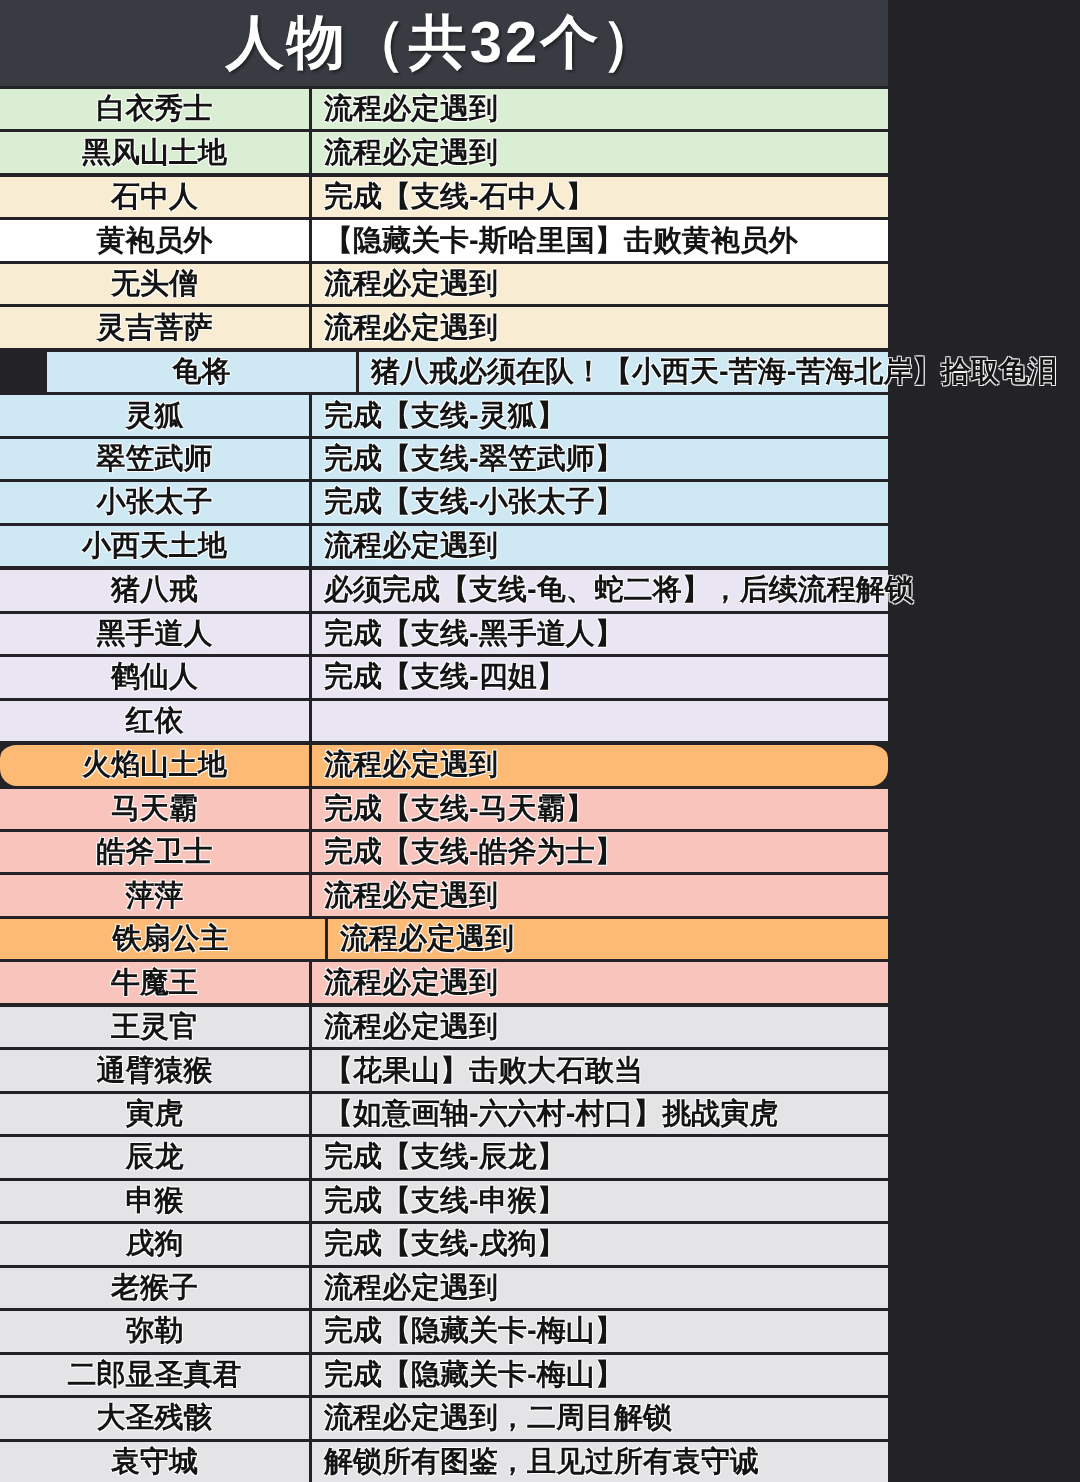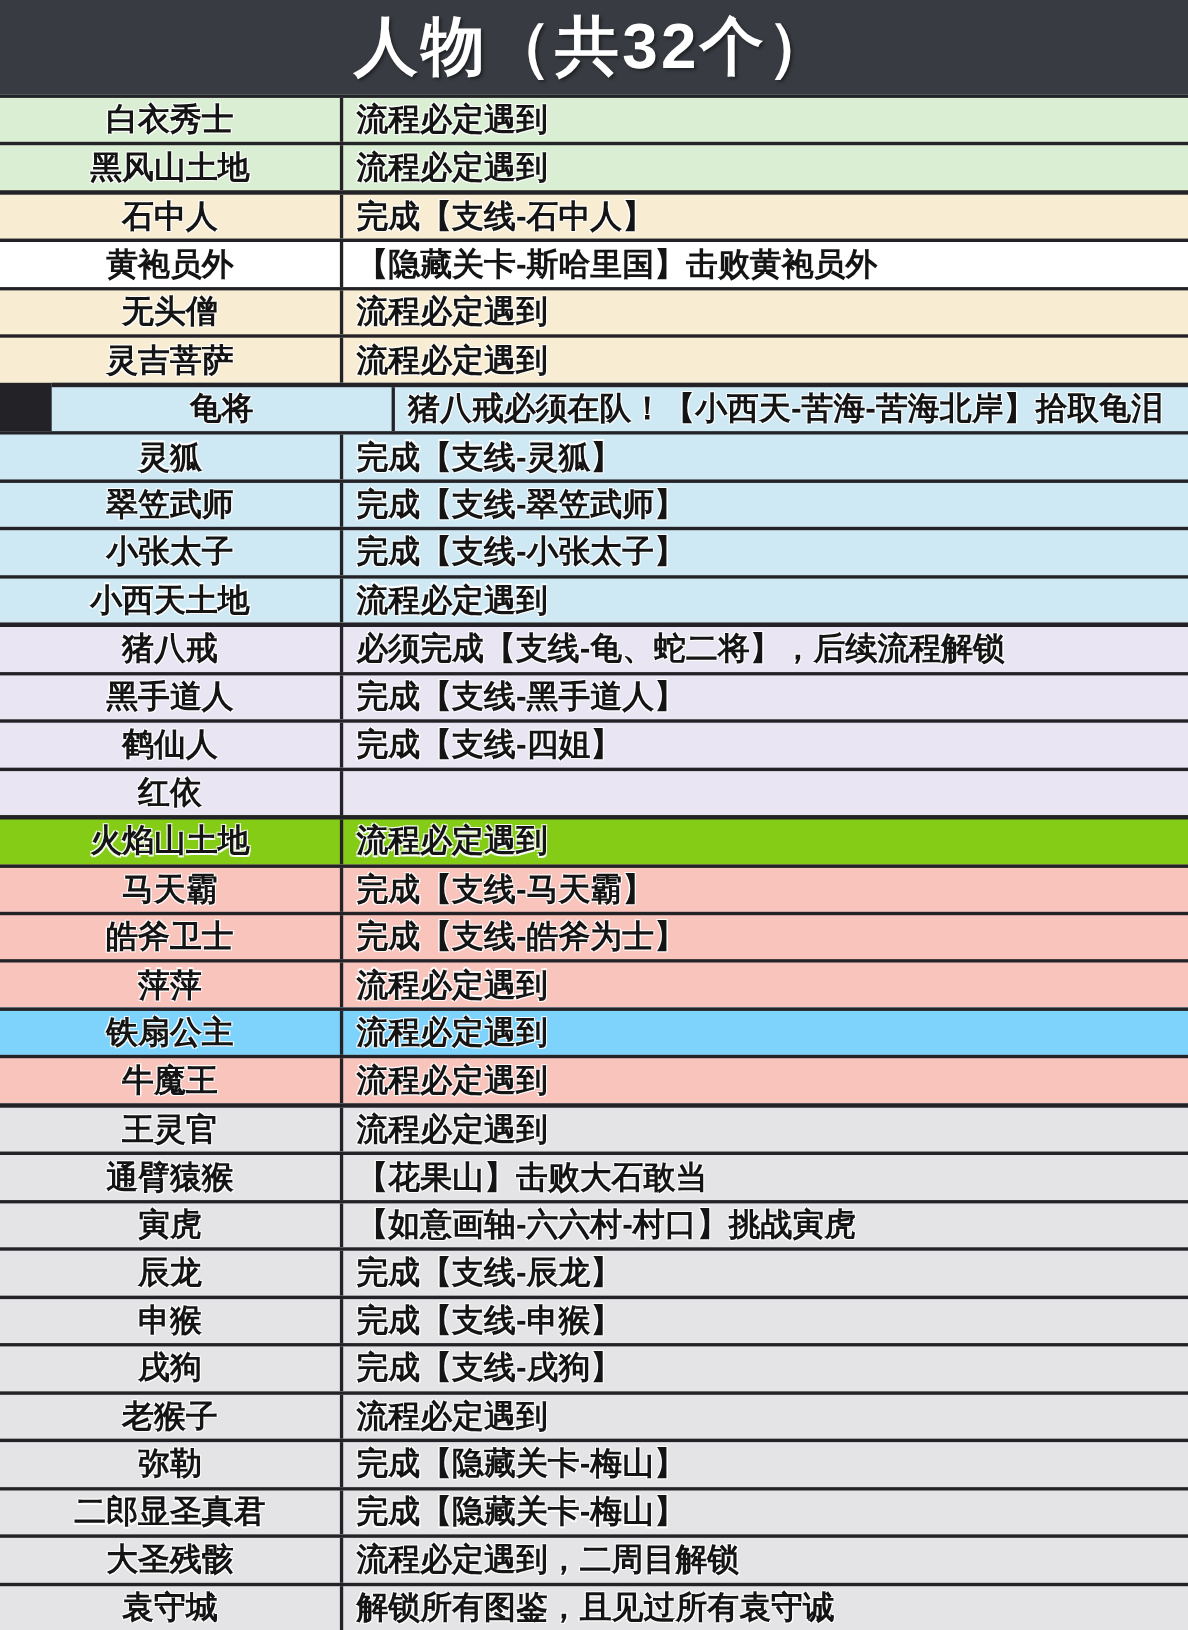--- a/index.html
+++ b/index.html
@@ -3,21 +3,21 @@
 <meta charset="utf-8">
 <style>
   html, body { margin: 0; padding: 0; }
   body {
     width: 1080px; height: 1482px;
     font-family: "Liberation Sans", "DejaVu Sans", sans-serif;
     background: #232327;
     overflow: hidden;
   }
   .page {
-    width: 1080px; height: 1482px;
+    width: 888px; height: 1482px;
     display: flex; flex-direction: column;
     background: #232327;
   }
   .header {
     height: 86px; flex: 0 0 86px;
     background: #383c42;
     color: #ffffff;
     display: flex; align-items: center; justify-content: center;
     font-size: 58px; font-weight: 800; letter-spacing: 3px;
     text-shadow: 2px 2px 3px rgba(0,0,0,0.45);
@@ -125,41 +125,41 @@
 
   <div class="row" style="background: rgb(233, 229, 243);">
     <div class="cell-name">鹤仙人</div>
     <div class="cell-cond">完成【支线-四姐】</div>
   </div>
 
   <div class="row" style="background: rgb(233, 229, 243);">
     <div class="cell-name">红依</div>
   </div>
 
-  <div class="row group-start" style="background: #84cc16;">
+  <div class="row group-start" style="background: #fdba74; border-radius: 17px;">
     <div class="cell-name">火焰山土地</div>
     <div class="cell-cond">流程必定遇到</div>
   </div>
 
   <div class="row" style="background: rgb(249, 196, 188);">
     <div class="cell-name">马天霸</div>
     <div class="cell-cond">完成【支线-马天霸】</div>
   </div>
 
   <div class="row" style="background: rgb(249, 196, 188);">
     <div class="cell-name">皓斧卫士</div>
     <div class="cell-cond">完成【支线-皓斧为士】</div>
   </div>
 
   <div class="row" style="background: rgb(249, 196, 188);">
     <div class="cell-name">萍萍</div>
     <div class="cell-cond">流程必定遇到</div>
   </div>
 
-  <div class="row" style="background: #7dd3fc;">
+  <div class="row" style="background: #fdba74; padding-left: 16px;">
     <div class="cell-name">铁扇公主</div>
     <div class="cell-cond">流程必定遇到</div>
   </div>
 
   <div class="row" style="background: rgb(249, 196, 188);">
     <div class="cell-name">牛魔王</div>
     <div class="cell-cond">流程必定遇到</div>
   </div>
 
   <div class="row group-start" style="background: rgb(228, 228, 231);">

